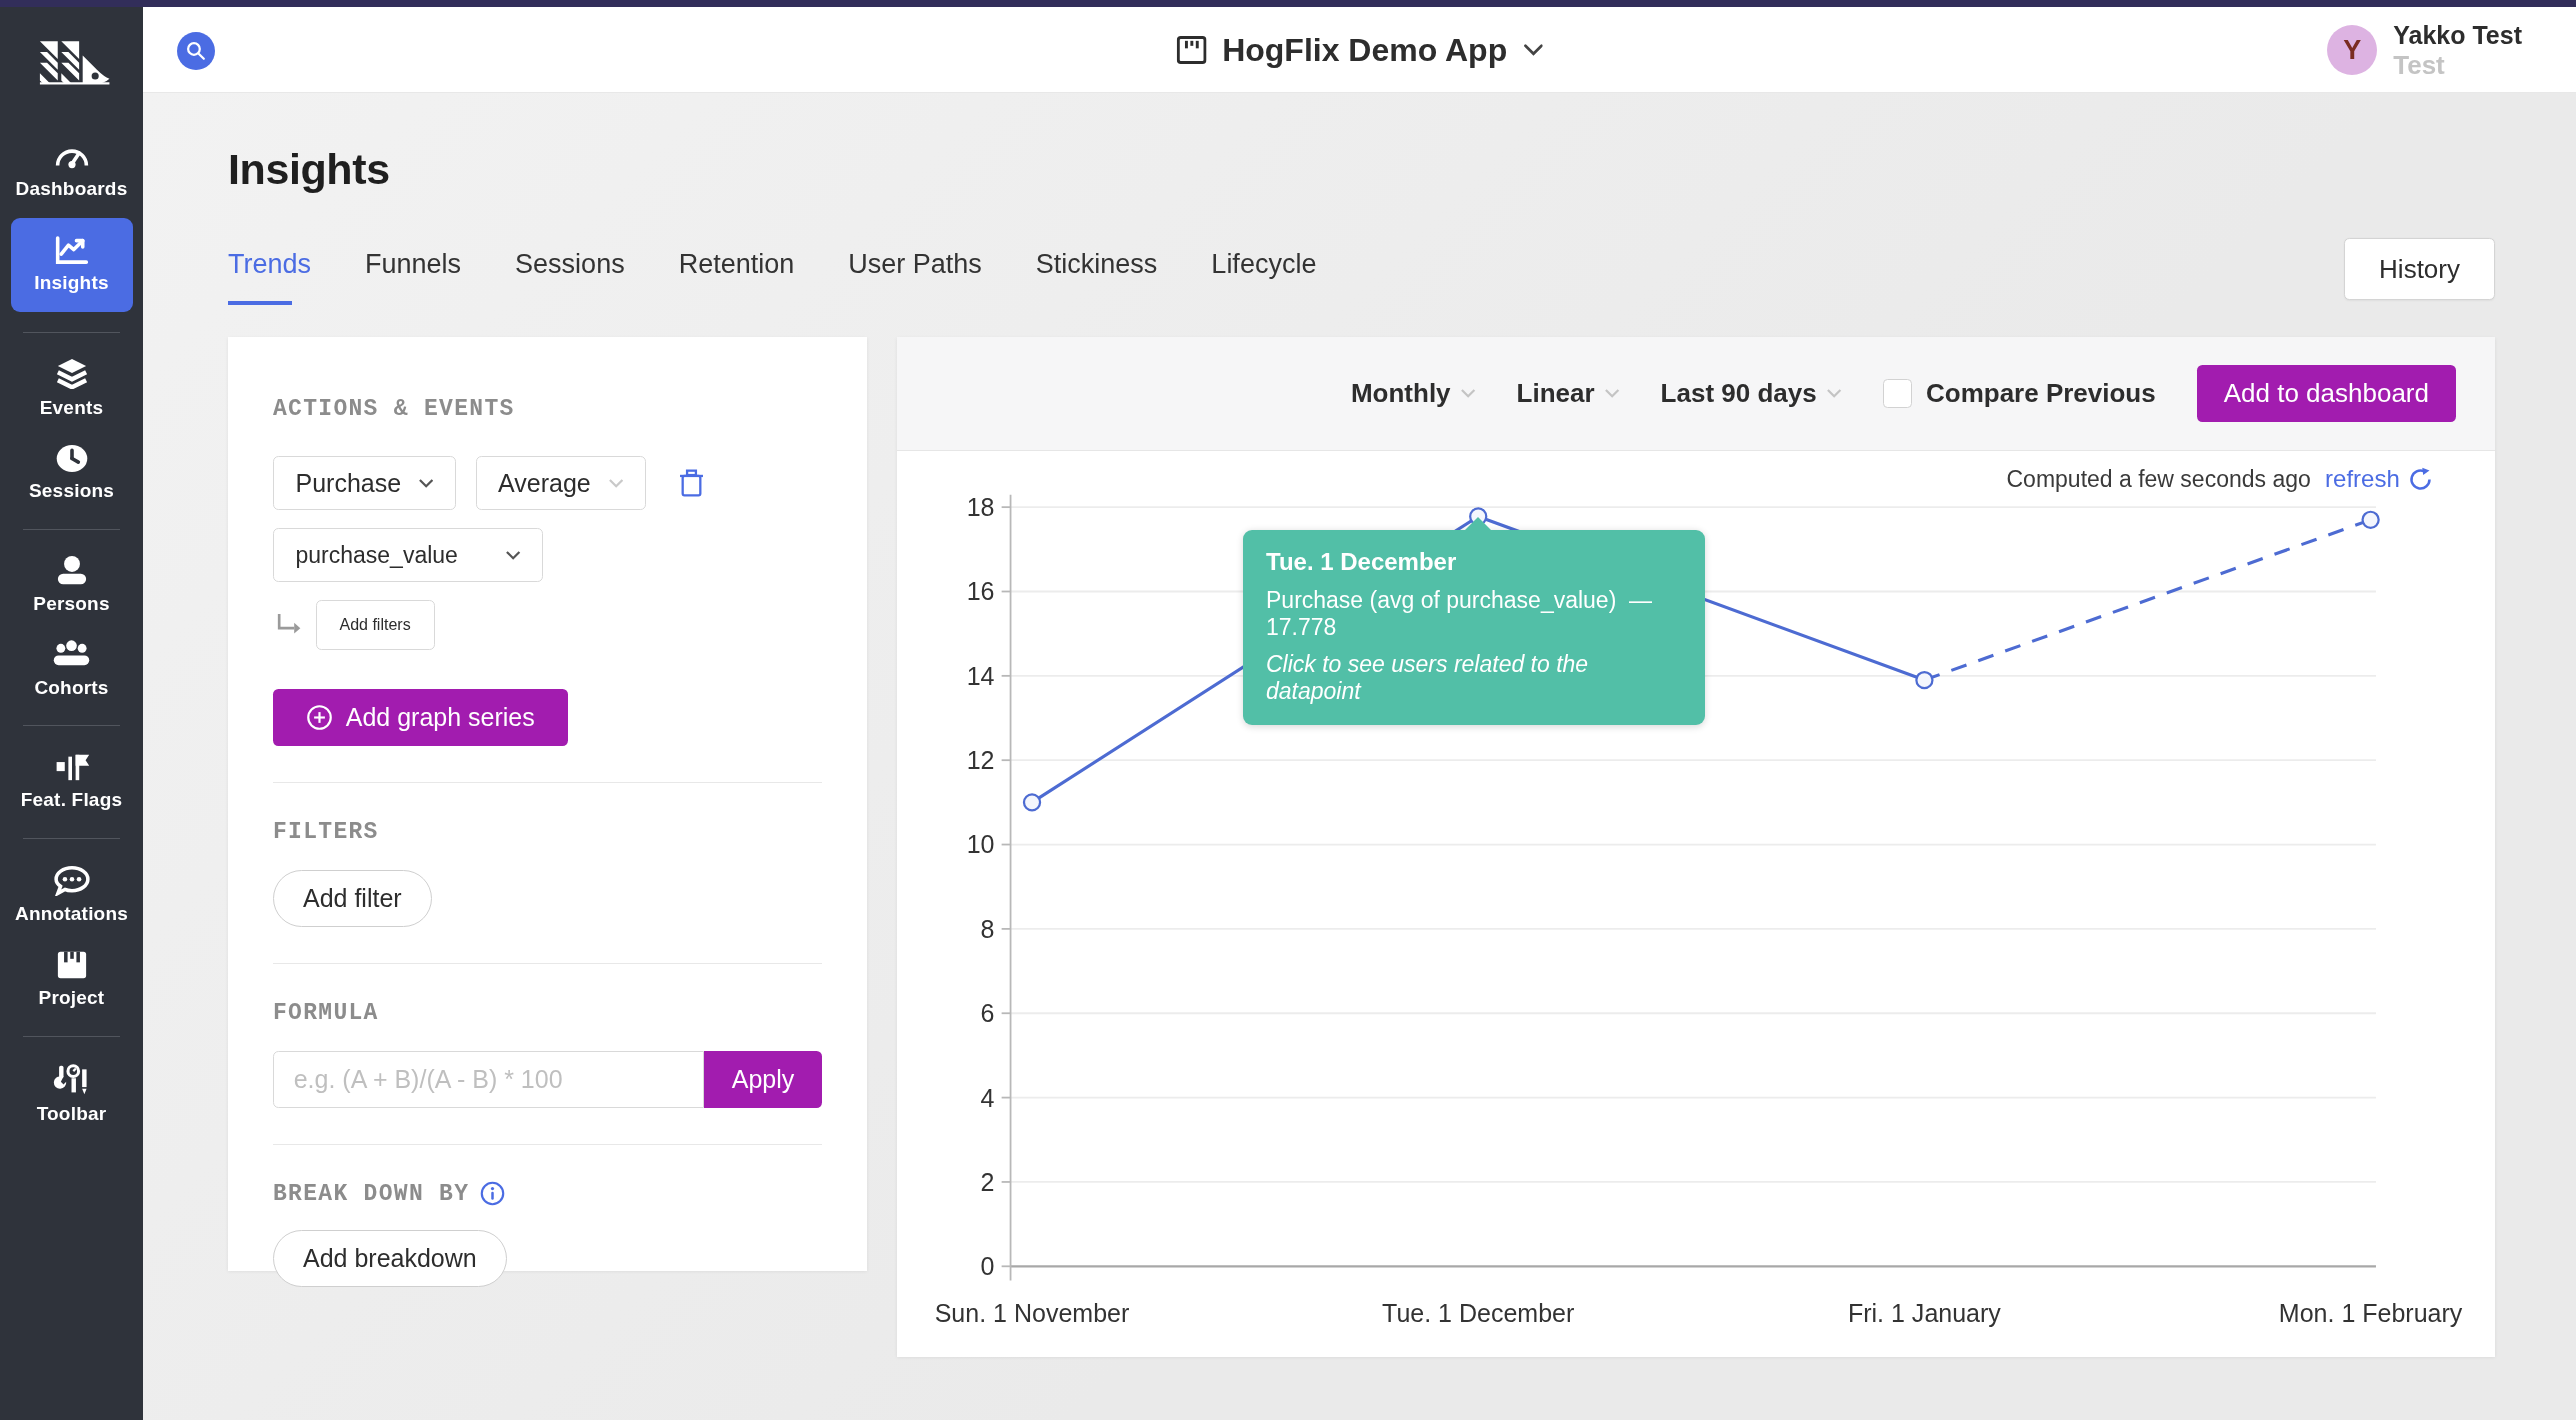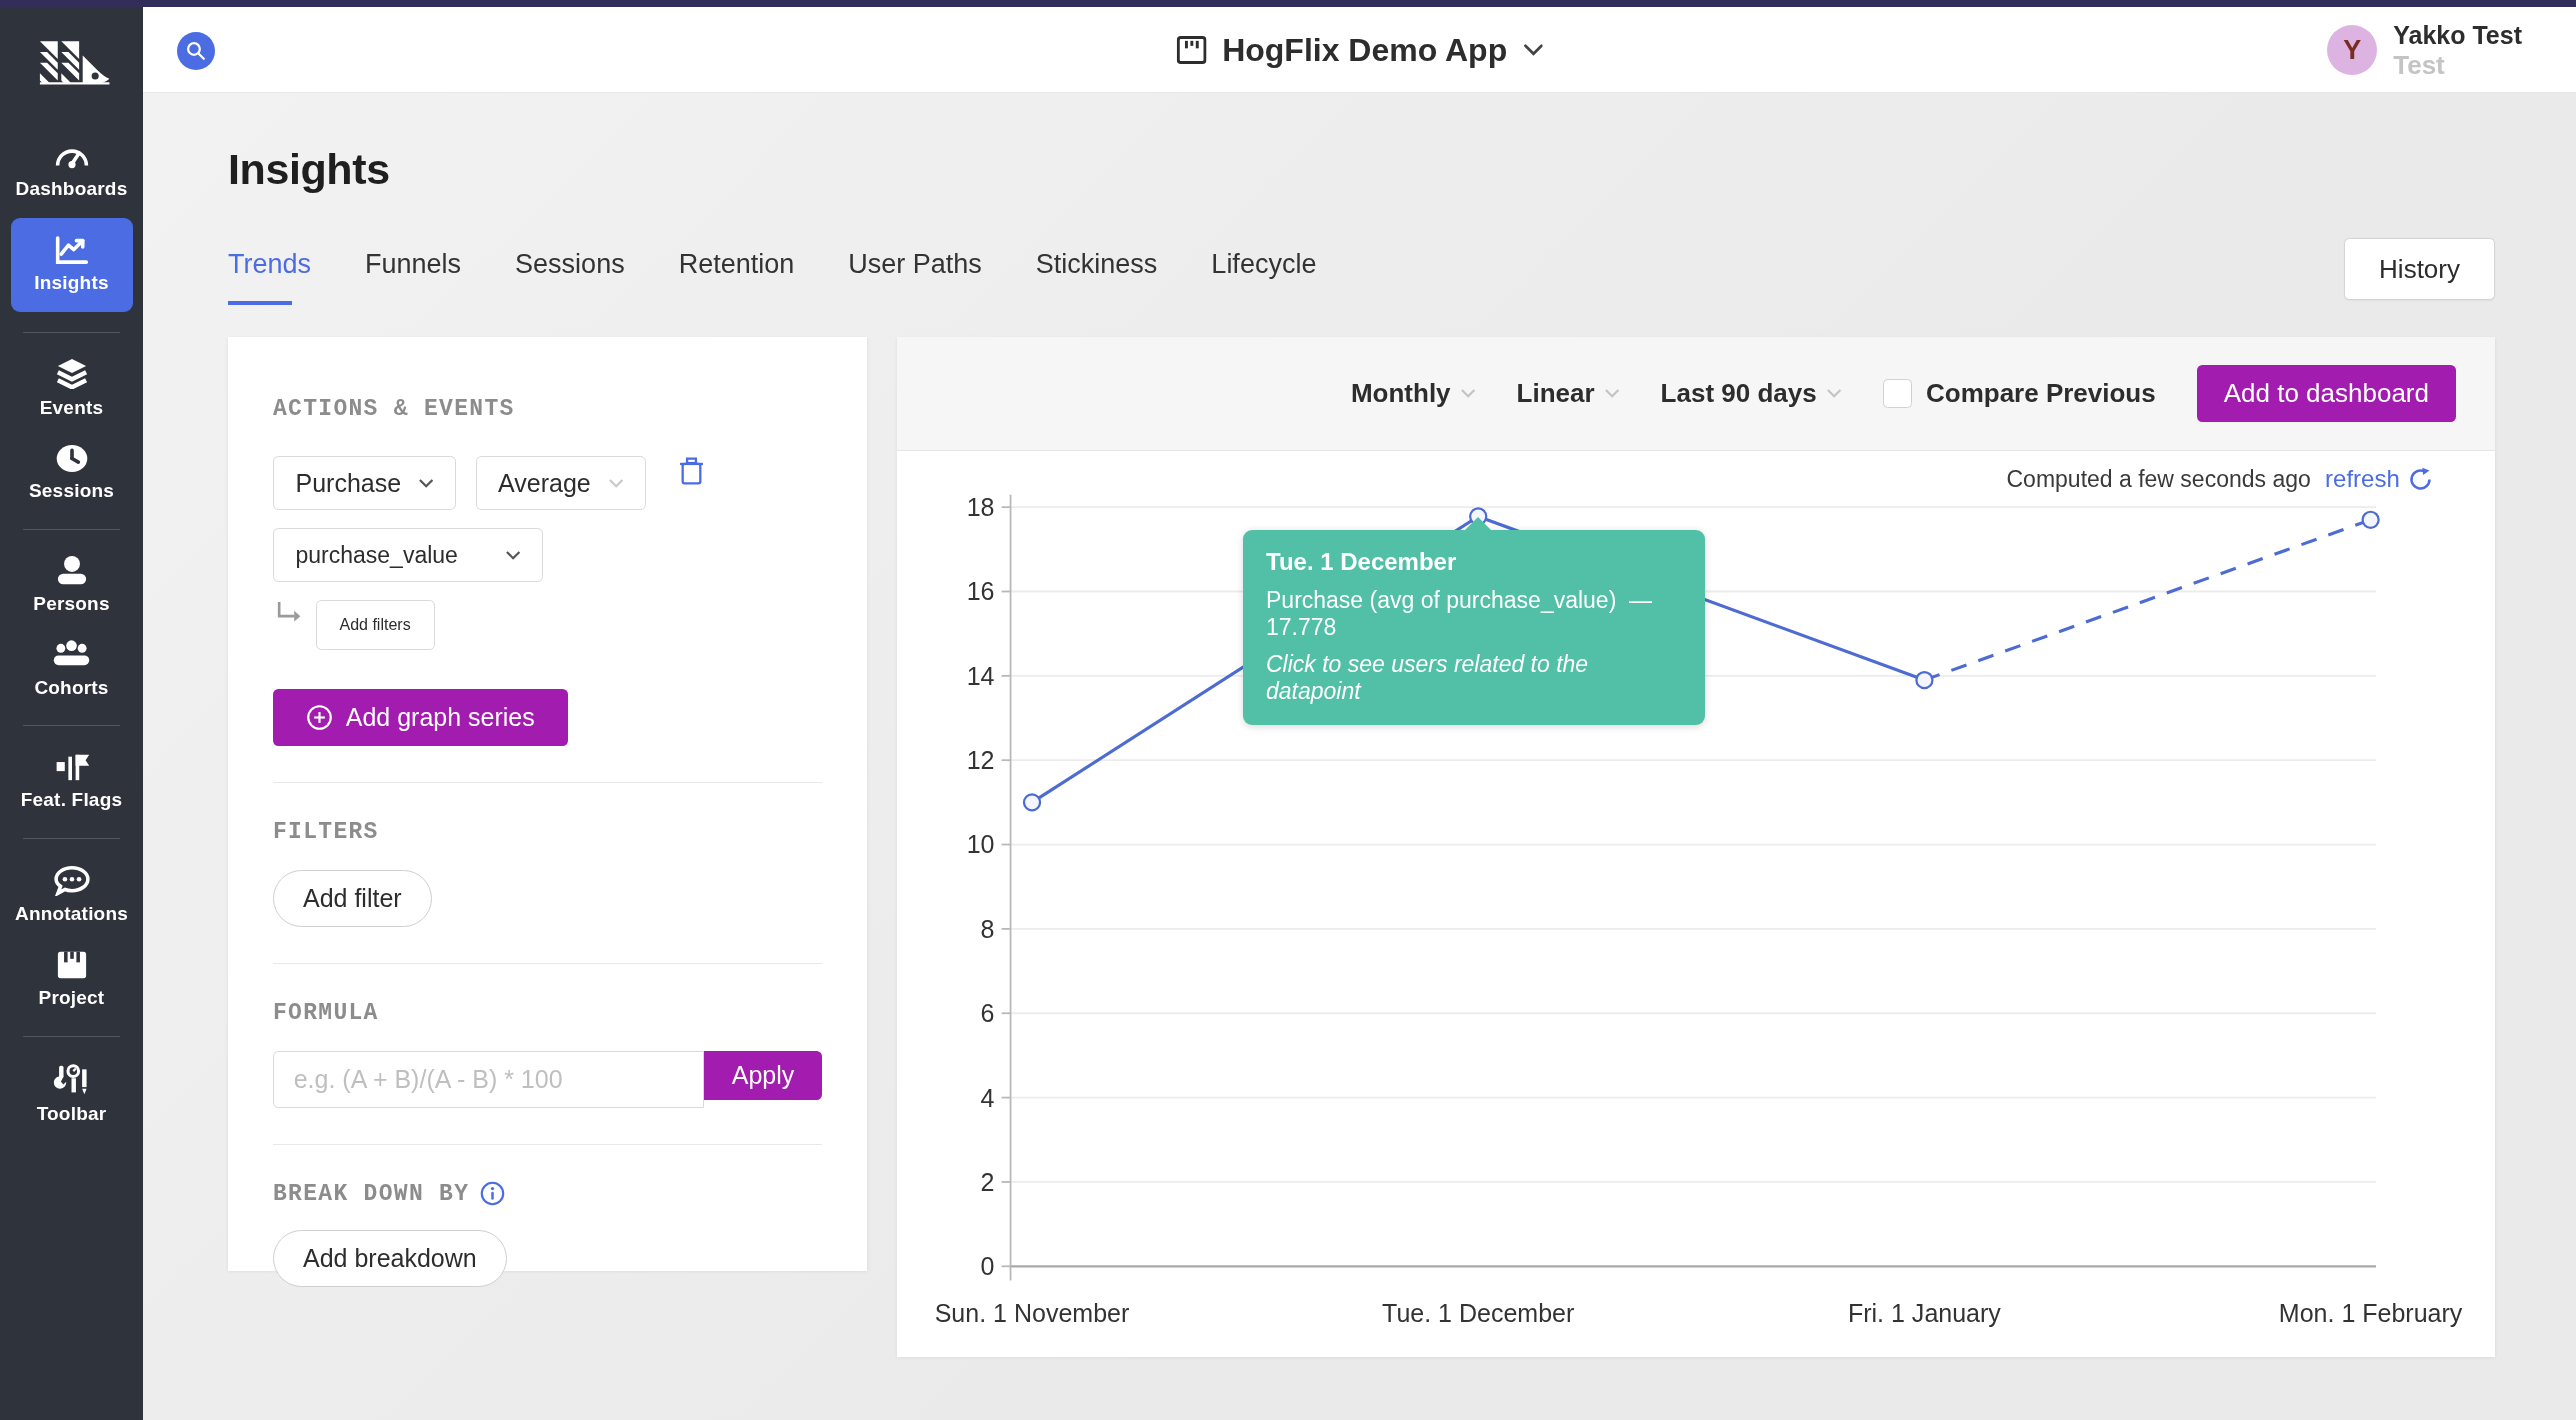--- a/index.html
+++ b/index.html
@@ -45,35 +45,35 @@
     border-radius:5.4px; padding:14.3px 34px; font-size:26px; color:#2d2d2d; cursor:pointer;
     box-shadow:0 0.9px 1.8px rgba(0,0,0,.05); }
 
   .cards { display:flex; gap:30px; margin-top:32px; align-items:flex-start; }
 
   
   .qpanel { width:639px; height:934px; background:#fff; box-shadow:0 0.9px 3.6px rgba(0,0,0,.08);
     padding:59px 45px 0 45px; }
   .sec-label { font-size:23px; color:#8c8c8c; letter-spacing:1.3px; font-weight:600;
     display:flex; align-items:center; gap:10.7px;font-family:Liberation Mono, monospace; }
-  .row { display:flex; gap:19.7px; }
+  .row { display:flex; align-items:center; gap:19.7px; }
   .select-btn { display:flex; align-items:center; gap:18px; border:0.9px solid #d9d9d9; border-radius:5.4px;
     background:#fff; padding:0 21.5px; height:54px; font-size:25px; font-weight:500; color:#2d2d2d; cursor:pointer; }
   .pill-btn { border:0.9px solid #cfcfcf; border-radius:894px; background:#fff; padding:0 29px; height:57px;
     font-size:25px; color:#2d2d2d; cursor:pointer; }
   .ghost-btn { border:0.9px solid #d9d9d9; border-radius:5.4px; background:#fff; padding:0 23px; height:50px;
     font-size:16px; color:#2d2d2d; cursor:pointer; }
   .primary-btn { border:none; border-radius:5.4px; background:#a21caf; color:#fff; font-size:25px;
     display:flex; align-items:center; gap:12.5px; justify-content:center; cursor:pointer; }
   .divider { height:0.9px; background:#e8e8e8; margin:36px 0; }
   .formula-row { display:flex; margin-top:25px; }
   .formula-input { flex:1; height:57px; border:0.9px solid #d9d9d9; border-radius:5.4px 0 0 5.4px; padding:0 19.7px;
     font-size:25px; color:#2d2d2d; outline:none; }
   .formula-input::placeholder { color:#bfbfbf; }
-  .apply-btn { width:118px; height:49px; border-radius:0 5.4px 5.4px 0; }
+  .apply-btn { width:118px; height:57px; border-radius:0 5.4px 5.4px 0; }
 
   
   .chart-card { flex:1; height:1020px; background:#fff; box-shadow:0 0.9px 3.6px rgba(0,0,0,.08); position:relative; }
   .controls-bar { height:114px; background:#f6f6f7; border-bottom:0.9px solid #e6e6e6;
     display:flex; align-items:center; justify-content:flex-end; gap:41px; padding-right:39px; }
   .ctl { display:flex; align-items:center; gap:10.7px; font-size:26px; font-weight:700; color:#2d2d2d; cursor:pointer; }
   .checkbox { width:29px; height:29px; border:1.8px solid #d2d2d2; border-radius:4.5px; background:#fff;
     display:inline-block; cursor:pointer; }
   .compare { display:flex; align-items:center; gap:14.3px; font-size:26px; font-weight:700; color:#2d2d2d; }
   .dash-btn { padding:0 27px; height:57px; font-size:26px; }

